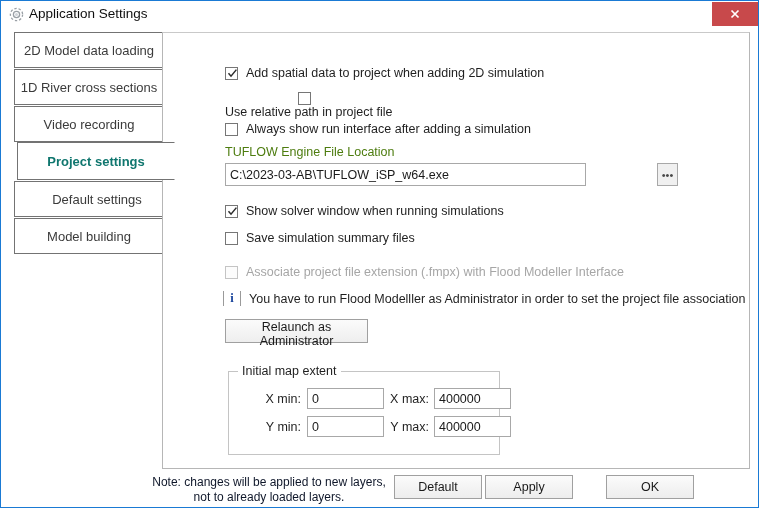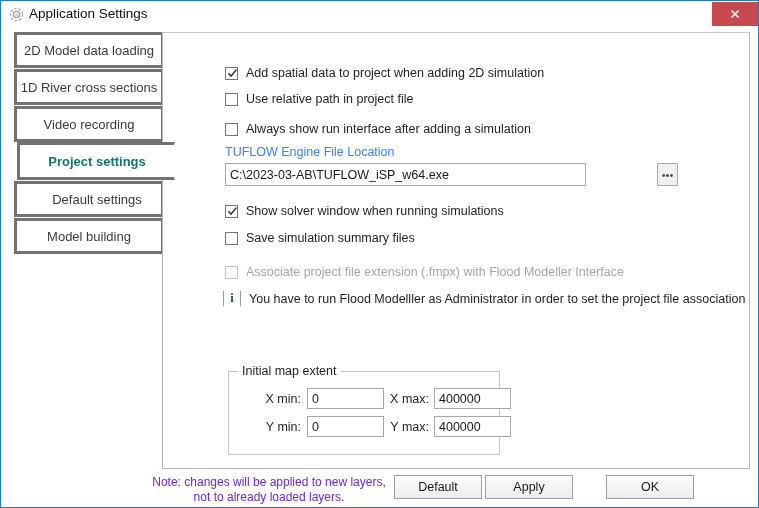--- a/index.html
+++ b/index.html
@@ -73,21 +73,21 @@
     left: 7px; top: 3px;
     width: 160px;
     height: 225px;
   }
   .tab {
     position: absolute;
     left: 5px;
     width: 150px;
     height: 36px;
     box-sizing: border-box;
-    border: 3px solid #737373;
+    border: 1px solid #737373;
     background: #ffffff;
     display: flex;
     align-items: center;
     justify-content: center;
     font-size: 13px;
     color: #3b3b3b;
     cursor: pointer;
     white-space: nowrap;
   }
   .tab.active {
@@ -136,21 +136,21 @@
     left: 1px; top: 0px;
     width: 11px; height: 11px;
   }
   .chk-label { font-size: 12.5px; color: #1f1f1f; }
   .chk-label.disabled { color: #a6a6a6; text-align: right; }
 
   
   .plain-label {
     position: absolute;
     font-size: 12.5px;
-    color: #3b82f6;
+    color: #4d7c0f;
     white-space: nowrap;
   }
 
   
   #path-wrap {
     position: absolute;
     left: 62px; top: 130px;
     width: 453px;
     height: 23px;
   }
@@ -260,21 +260,21 @@
     padding: 0 4px;
     outline: none;
   }
 
   
   #note {
     position: absolute;
     left: 147px; top: 446px;
     width: 240px;
     font-size: 12px;
-    color: #6d28d9;
+    color: #0f172a;
     line-height: 15px;
     text-align: center;
   }
   .footer-btn {
     position: absolute;
     top: 446px;
     width: 88px;
     height: 24px;
     box-sizing: border-box;
     border: 1px solid #a0a0a0;
@@ -340,21 +340,21 @@
 
       <div class="chk-row" style="left:62px; top:33px;">
         <span class="chk-box">
           <svg class="tick" viewBox="0 0 11 11">
               <path d="M1.5 5.3 L4 8.2 L9.4 1.6" fill="none" stroke="#2b2b2b" stroke-width="1.5"></path>
             </svg>
         </span>
         <span class="chk-label">Add spatial data to project when adding 2D simulation</span>
       </div>
 
-      <div class="chk-row" style="left:62px; top:59px;">
+      <div class="chk-row" style="left:62px; top:59px;flex-direction:column;">
         <span class="chk-box"></span>
         <span class="chk-label">Use relative path in project file</span>
       </div>
 
       <div class="chk-row" style="left:62px; top:89px;">
         <span class="chk-box"></span>
         <span class="chk-label">Always show run interface after adding a simulation</span>
       </div>
 
       <div class="plain-label" style="left:62px; top:112px;">TUFLOW Engine File Location</div>
@@ -380,20 +380,21 @@
       <div class="chk-row" style="left:62px; top:232px;">
         <span class="chk-box disabled"></span>
         <span class="chk-label disabled">Associate project file extension (.fmpx) with Flood Modeller Interface</span>
       </div>
 
       <div id="info-row">
         <span id="info-icon">i</span>
         <span id="info-text">You have to run Flood Modelller as Administrator in order to set the project file association</span>
       </div>
 
+      <button id="relaunch-btn">Relaunch as Administrator</button>
 
       <div id="map-group">
         <div id="map-group-title">Initial map extent</div>
 
         <div class="extent-label" style="left:10px; top:20px; width:62px;">X min:</div>
         <input class="extent-input" style="left: 78px; top: 16px;" type="text" value="0">
 
         <div class="extent-label" style="left:144px; top:20px; width:56px;">X max:</div>
         <input class="extent-input" style="left: 205px; top: 16px;" type="text" value="400000">
 

